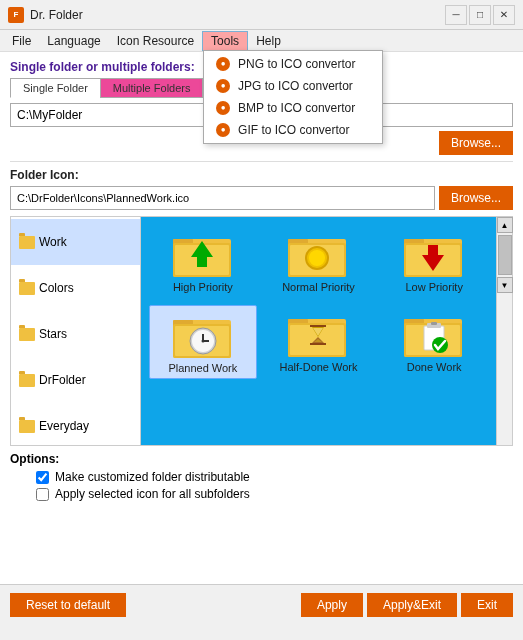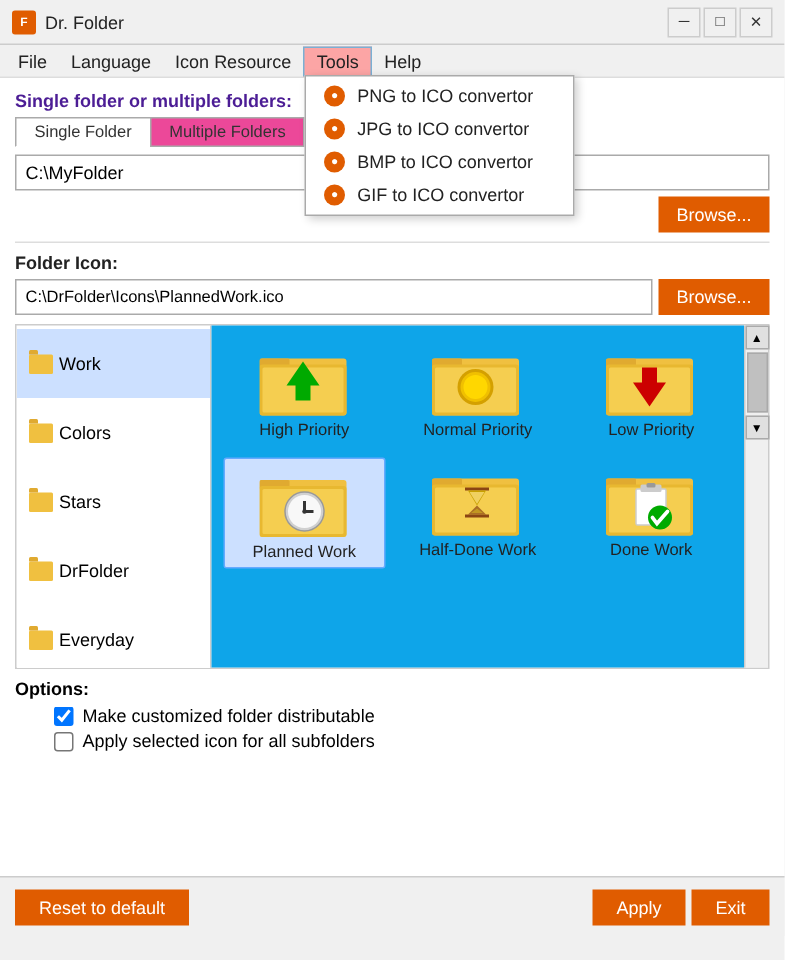--- a/index.html
+++ b/index.html
@@ -511,15 +511,16 @@
       <span>Apply selected icon for all subfolders</span>
     </label>
   </div>
 
 </div>
 
 <div class="bottom-bar" style="position:absolute;bottom:16px;left:0;width:100%;display:flex;justify-content:space-between;align-items:center;padding:6px 10px;background:#f0f0f0;border-top:1px solid #ccc;height:40px;">
   <button class="bottom-btn reset">Reset to default</button>
   <div style="display:flex;gap:4px;">
     <button class="bottom-btn">Apply</button>
+    <button class="bottom-btn">Apply&amp;Exit</button>
     <button class="bottom-btn">Exit</button>
   </div>
 </div>
 
 </body></html>

